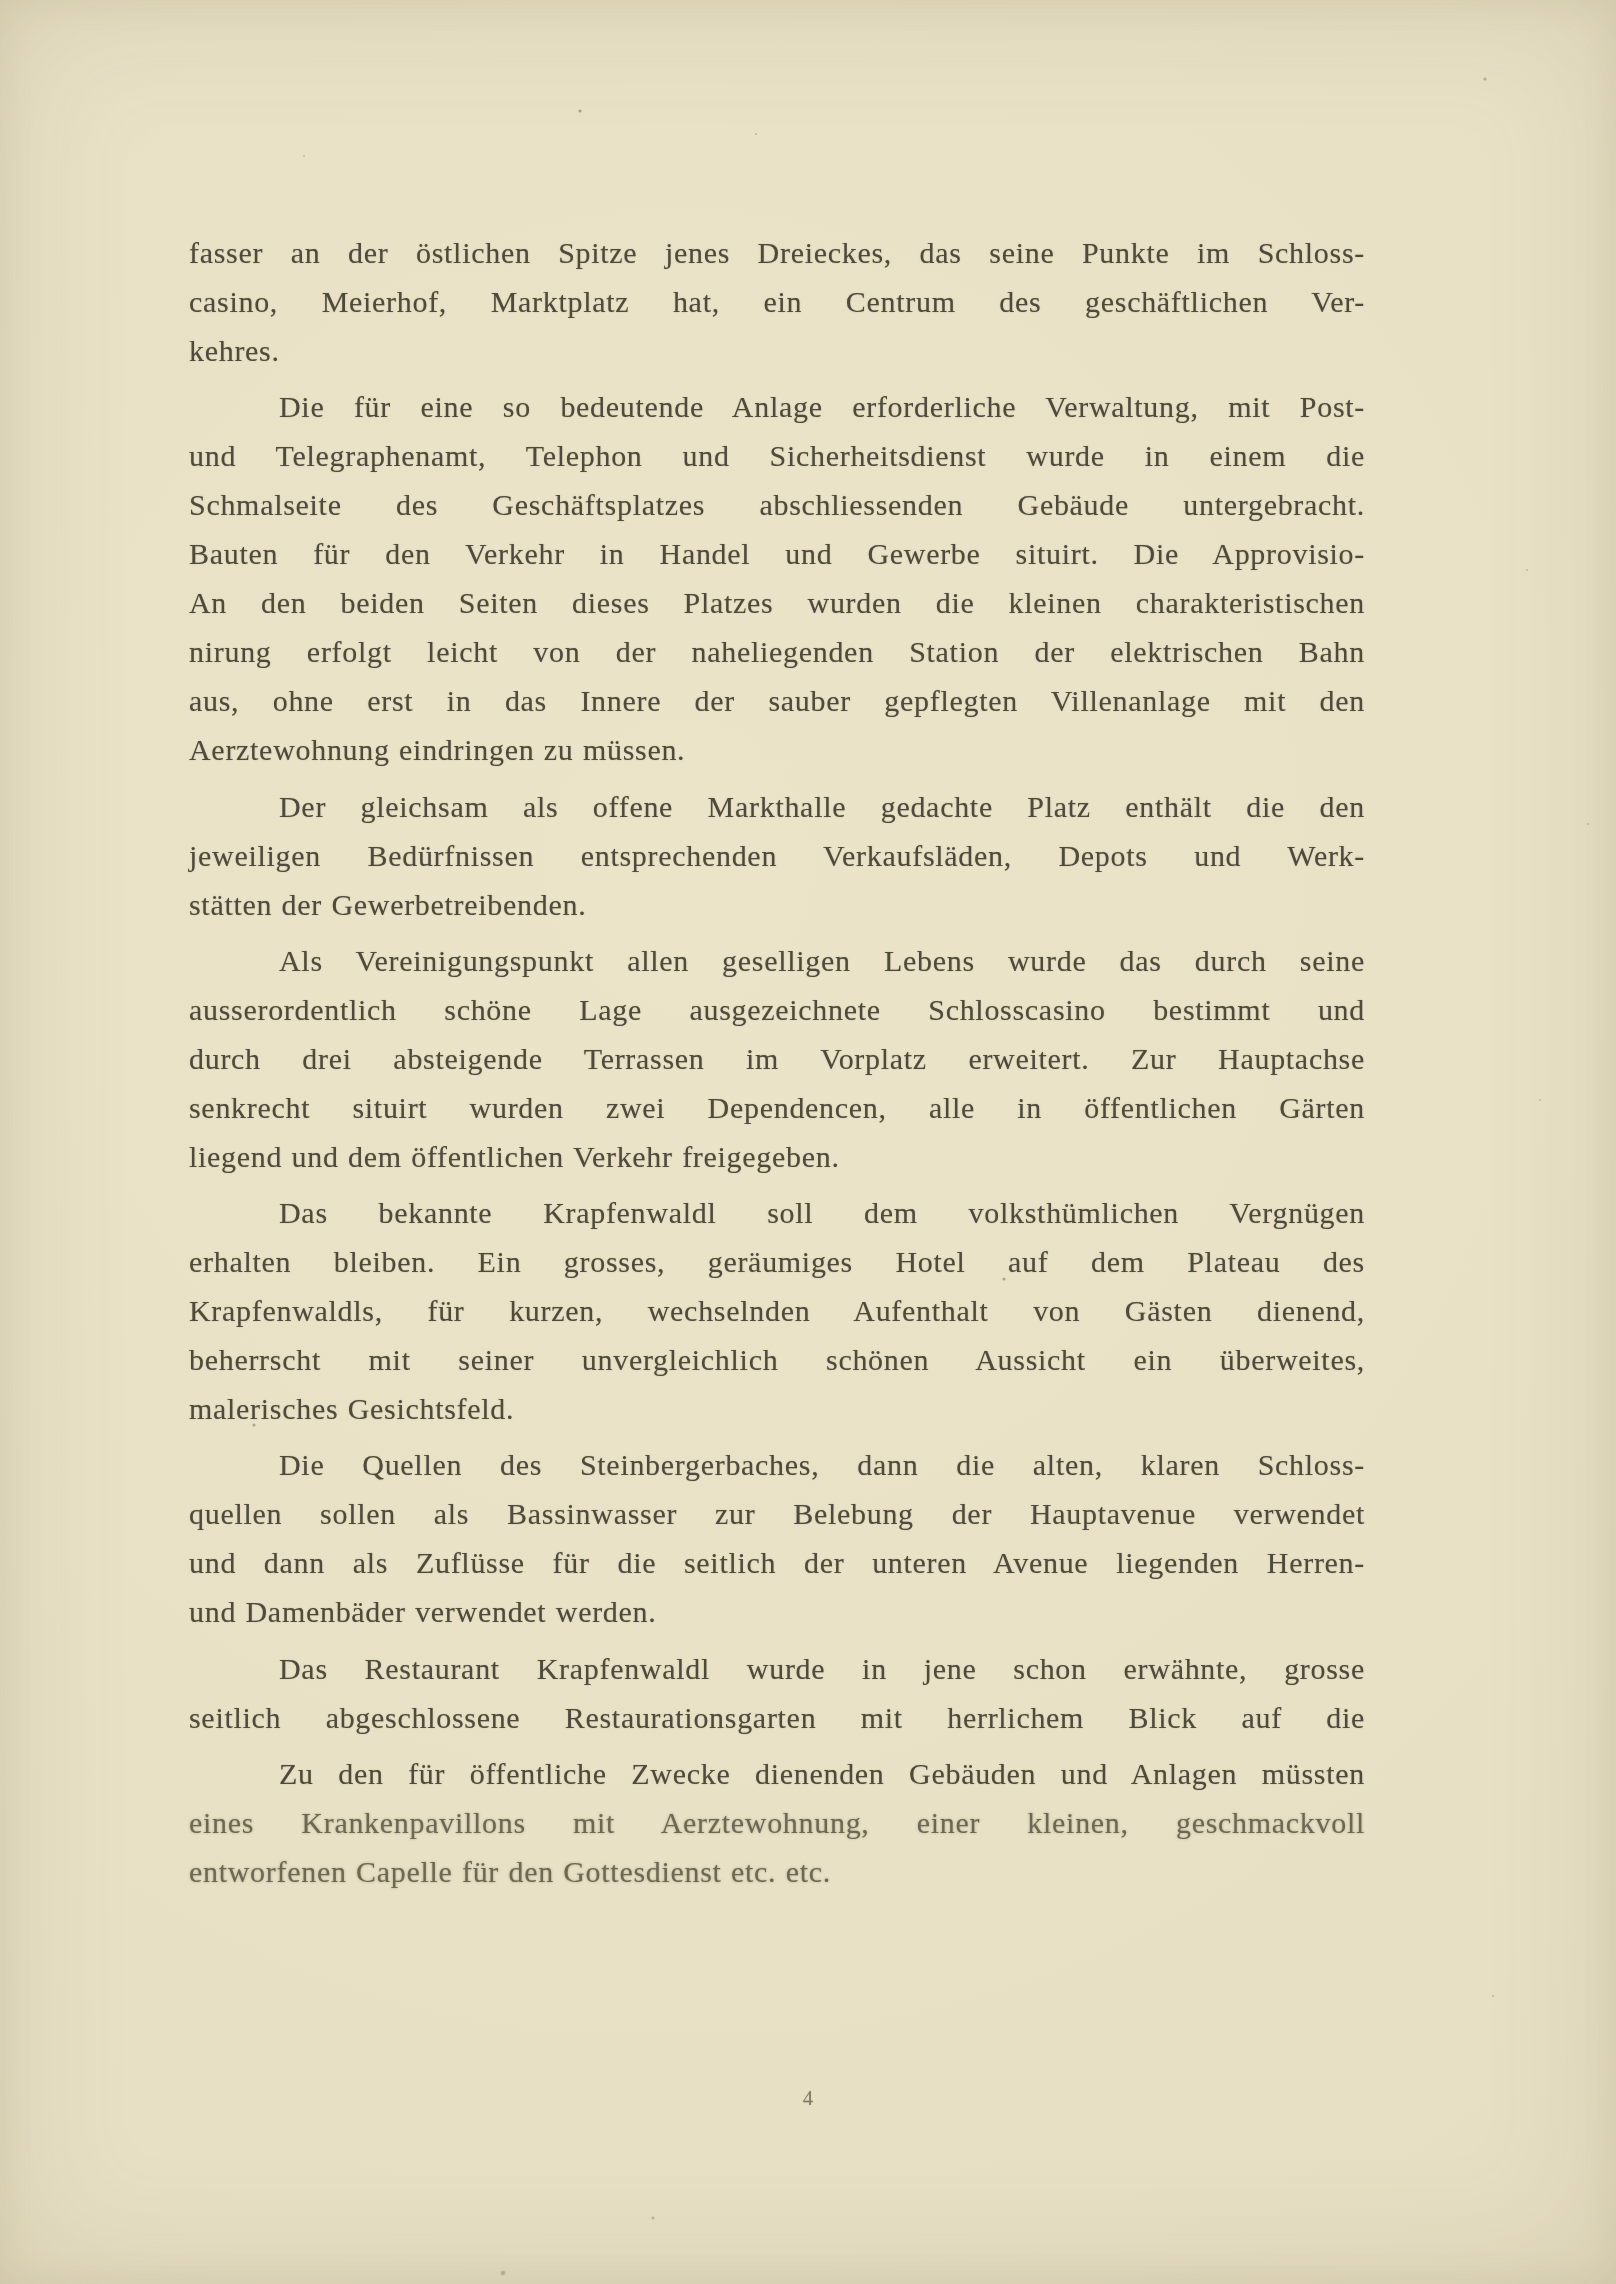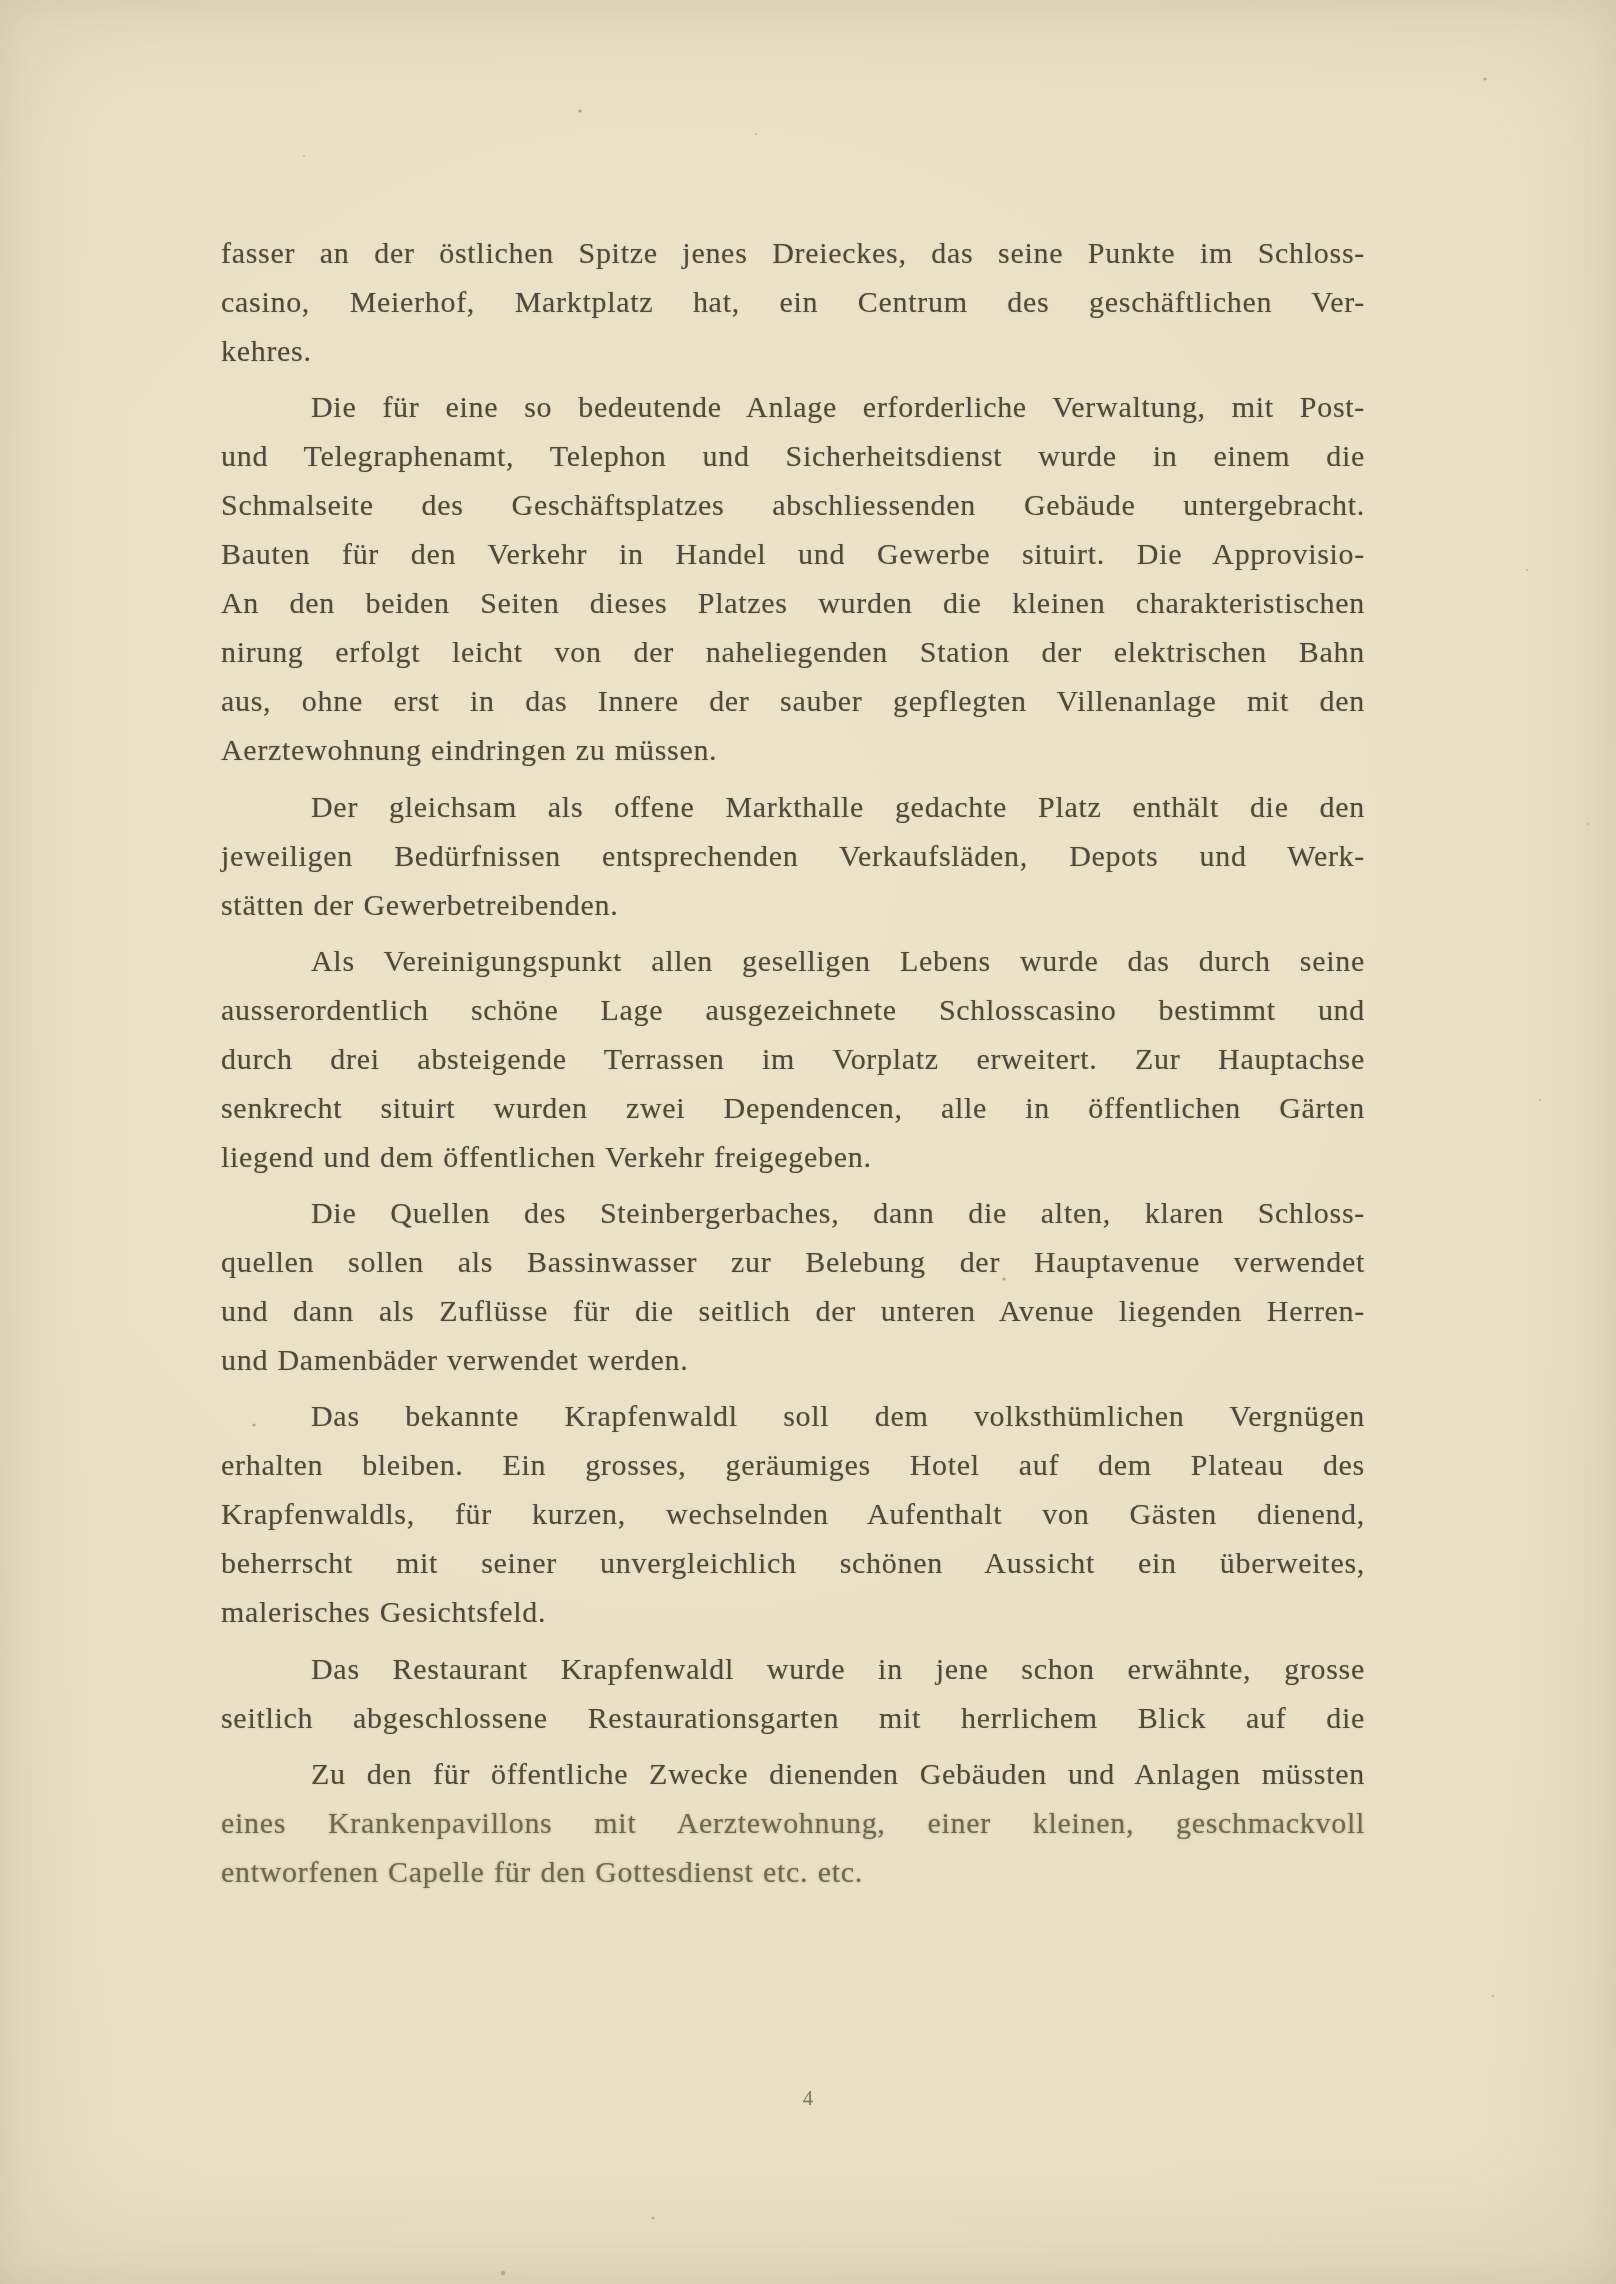--- a/index.html
+++ b/index.html
@@ -55,21 +55,20 @@
     letter-spacing: 0.7px;
     word-spacing: 1.2px;
     color: #4f4a3b;
     text-shadow: 0 0 1.2px rgba(79, 74, 59, 0.38);
   }
   .para { margin: 0; }
   .para + .para { margin-top: 7.3px; }
   .line {
     text-align: justify;
     text-align-last: justify;
-    margin-left: 32px;
   }
   .line.last { text-align-last: left; }
   .line.indent { text-indent: 90px; }
   .line.faded {
     color: #6e6853;
     text-shadow: 0 0 2.4px rgba(110, 104, 83, 0.55);
   }
   .pageno {
     position: absolute;
     top: 2087px;
@@ -114,32 +113,32 @@
 
     <div class="para">
       <div class="line indent">Als Vereinigungspunkt allen geselligen Lebens wurde das durch seine</div>
       <div class="line">ausserordentlich schöne Lage ausgezeichnete Schlosscasino bestimmt und</div>
       <div class="line">durch drei absteigende Terrassen im Vorplatz erweitert. Zur Hauptachse</div>
       <div class="line">senkrecht situirt wurden zwei Dependencen, alle in öffentlichen Gärten</div>
       <div class="line last">liegend und dem öffentlichen Verkehr freigegeben.</div>
     </div>
 
     <div class="para">
-      <div class="line indent">Die Quellen des Steinbergerbaches, dann die alten, klaren Schloss-</div>
-      <div class="line">quellen sollen als Bassinwasser zur Belebung der Hauptavenue verwendet</div>
-      <div class="line">und dann als Zuflüsse für die seitlich der unteren Avenue liegenden Herren-</div>
-      <div class="line last">und Damenbäder verwendet werden.</div>
-    </div>
-
-    <div class="para">
       <div class="line indent">Das bekannte Krapfenwaldl soll dem volksthümlichen Vergnügen</div>
       <div class="line">erhalten bleiben. Ein grosses, geräumiges Hotel auf dem Plateau des</div>
       <div class="line">Krapfenwaldls, für kurzen, wechselnden Aufenthalt von Gästen dienend,</div>
       <div class="line">beherrscht mit seiner unvergleichlich schönen Aussicht ein überweites,</div>
       <div class="line last">malerisches Gesichtsfeld.</div>
+    </div>
+
+    <div class="para">
+      <div class="line indent">Die Quellen des Steinbergerbaches, dann die alten, klaren Schloss-</div>
+      <div class="line">quellen sollen als Bassinwasser zur Belebung der Hauptavenue verwendet</div>
+      <div class="line">und dann als Zuflüsse für die seitlich der unteren Avenue liegenden Herren-</div>
+      <div class="line last">und Damenbäder verwendet werden.</div>
     </div>
 
     <div class="para">
       <div class="line indent">Das Restaurant Krapfenwaldl wurde in jene schon erwähnte, grosse</div>
       <div class="line">seitlich abgeschlossene Restaurationsgarten mit herrlichem Blick auf die</div>
     </div>
 
     <div class="para">
       <div class="line indent">Zu den für öffentliche Zwecke dienenden Gebäuden und Anlagen müssten</div>
       <div class="line faded">eines Krankenpavillons mit Aerztewohnung, einer kleinen, geschmackvoll</div>

